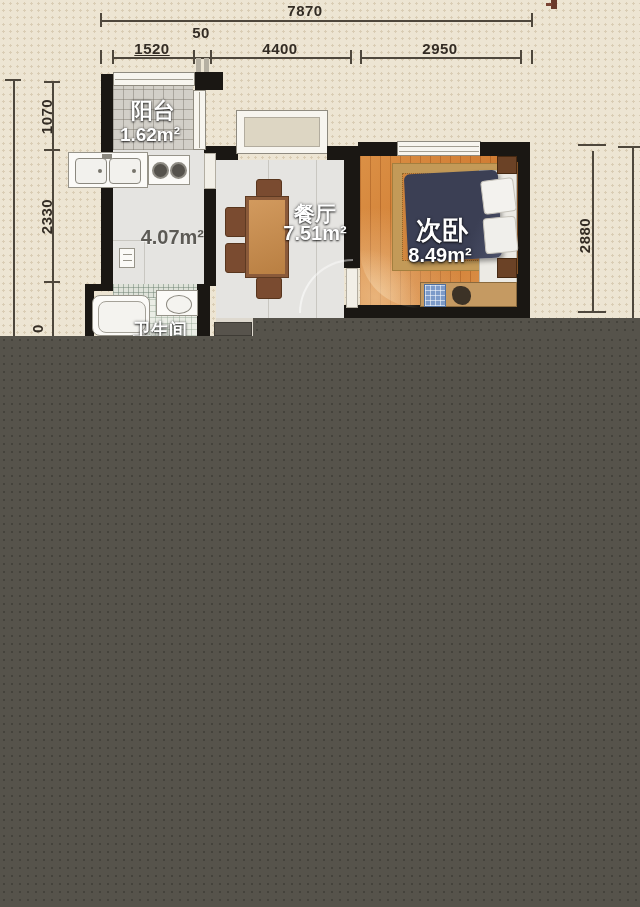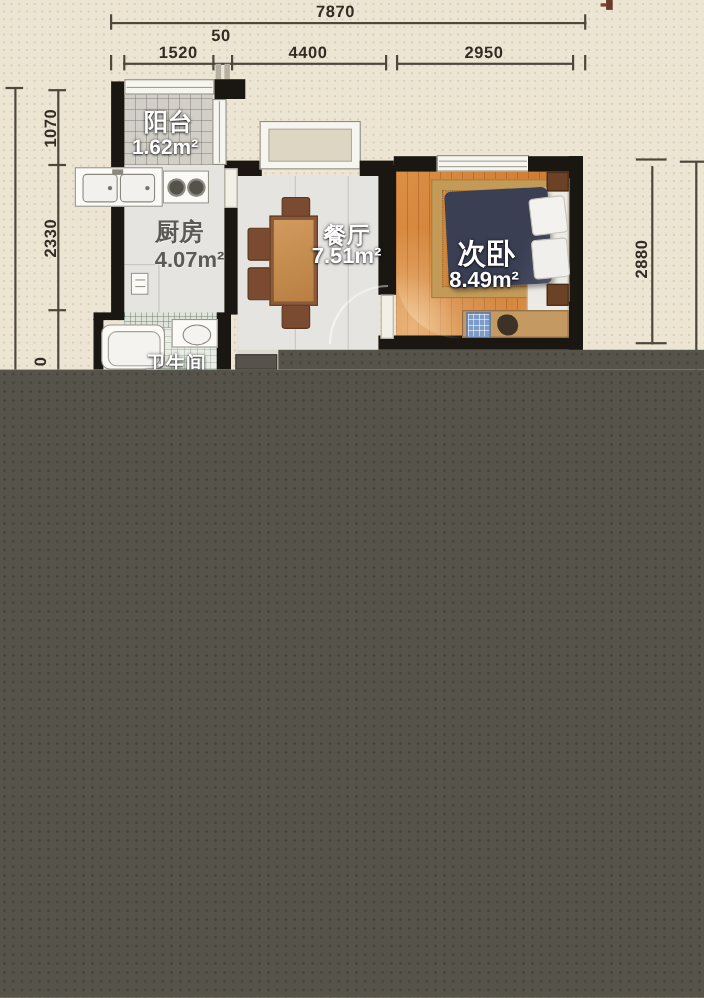--- a/index.html
+++ b/index.html
@@ -79,21 +79,21 @@
 </head>
 <body>
 
 <div id="stage">
 
   <div class="dim-label" style="left:260px;top:2px;width:90px;">7870</div>
   <div class="dim-line-h" style="left:100px;top:20px;width:433px;"></div>
   <div class="dim-tick-v" style="left:100px;top:13px;"></div>
   <div class="dim-tick-v" style="left:531px;top:13px;"></div>
 
-  <div class="dim-label" style="left:127px;top:40px;width:70px;">1520</div>
+  <div class="dim-label" style="left:117px;top:40px;width:70px;text-decoration:underline;">1520</div>
   <div class="dim-label" style="left:186px;top:24px;width:30px;">50</div>
   <div class="dim-label" style="left:245px;top:40px;width:70px;">4400</div>
   <div class="dim-label" style="left:405px;top:40px;width:70px;">2950</div>
   <div class="dim-line-h" style="left:112px;top:57px;width:238px;"></div>
   <div class="dim-line-h" style="left:360px;top:57px;width:160px;"></div>
   <div class="dim-tick-v" style="left:100px;top:50px;"></div>
   <div class="dim-tick-v" style="left:112px;top:50px;"></div>
   <div class="dim-tick-v" style="left:193px;top:50px;"></div>
   <div class="dim-tick-v" style="left:210px;top:50px;"></div>
   <div class="dim-tick-v" style="left:350px;top:50px;"></div>
@@ -215,21 +215,20 @@
   <div class="abs" style="left:484px;top:217px;width:33px;height:36px;background:#f0efeb;border:1px solid #c6c3ba;border-radius:4px;transform:rotate(-5deg);box-sizing:border-box;"></div>
   <div class="abs" style="left:497px;top:156px;width:20px;height:18px;background:#6b4226;border:1px solid #452811;box-sizing:border-box;"></div>
   <div class="abs" style="left:497px;top:258px;width:20px;height:20px;background:#6b4226;border:1px solid #452811;box-sizing:border-box;"></div>
   <div class="abs" style="left:420px;top:282px;width:97px;height:25px;background:#c59a62;border:1px solid #8a6a3e;box-sizing:border-box;"></div>
   <div class="abs" style="left:424px;top:284px;width:22px;height:23px;background:#7d9bc9;border:1px solid #4f6f9e;box-sizing:border-box;background-image:repeating-linear-gradient(0deg,rgba(255,255,255,.55) 0 1px,transparent 1px 5px),repeating-linear-gradient(90deg,rgba(255,255,255,.55) 0 1px,transparent 1px 5px);"></div>
   <div class="abs" style="left:452px;top:286px;width:19px;height:19px;background:#3c3226;border-radius:45% 55% 50% 60%;"></div>
 
   <div class="label" style="left:118px;top:96px;width:70px;font-size:22px;">阳台</div>
   <div class="label" style="left:108px;top:124px;width:84px;font-size:19px;">1.62m²</div>
 
-  <div class="label dark" style="left:123px;top:196px;width:80px;font-size:22px;">厨房</div>
   <div class="label dark" style="left:120px;top:226px;width:84px;font-size:20px;text-align:right;">4.07m²</div>
 
   <div class="label" style="left:287px;top:200px;width:56px;font-size:21px;">餐厅</div>
   <div class="label" style="left:282px;top:222px;width:66px;font-size:20px;">7.51m²</div>
 
   <div class="label" style="left:412px;top:213px;width:60px;font-size:26px;">次卧</div>
   <div class="label" style="left:406px;top:244px;width:68px;font-size:20px;">8.49m²</div>
 
   <div class="label" style="left:118px;top:318px;width:84px;font-size:18px;">卫生间</div>
 

